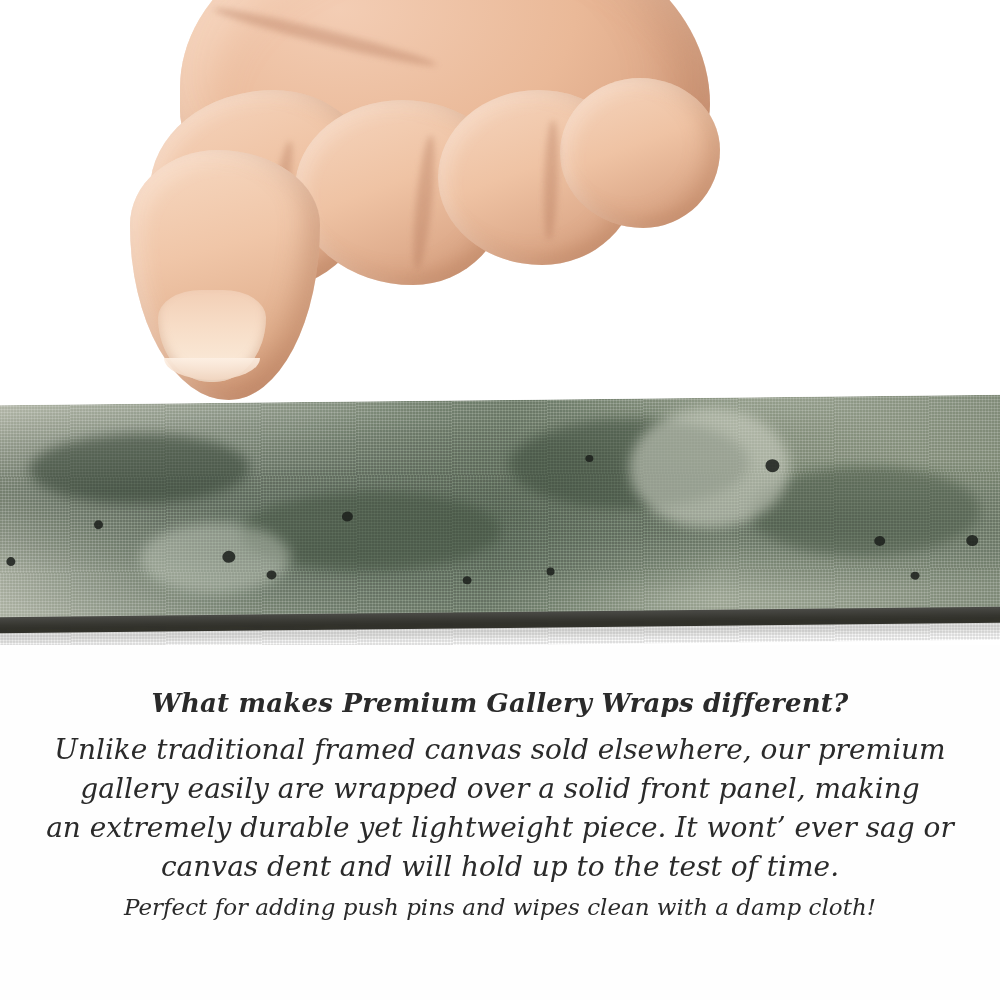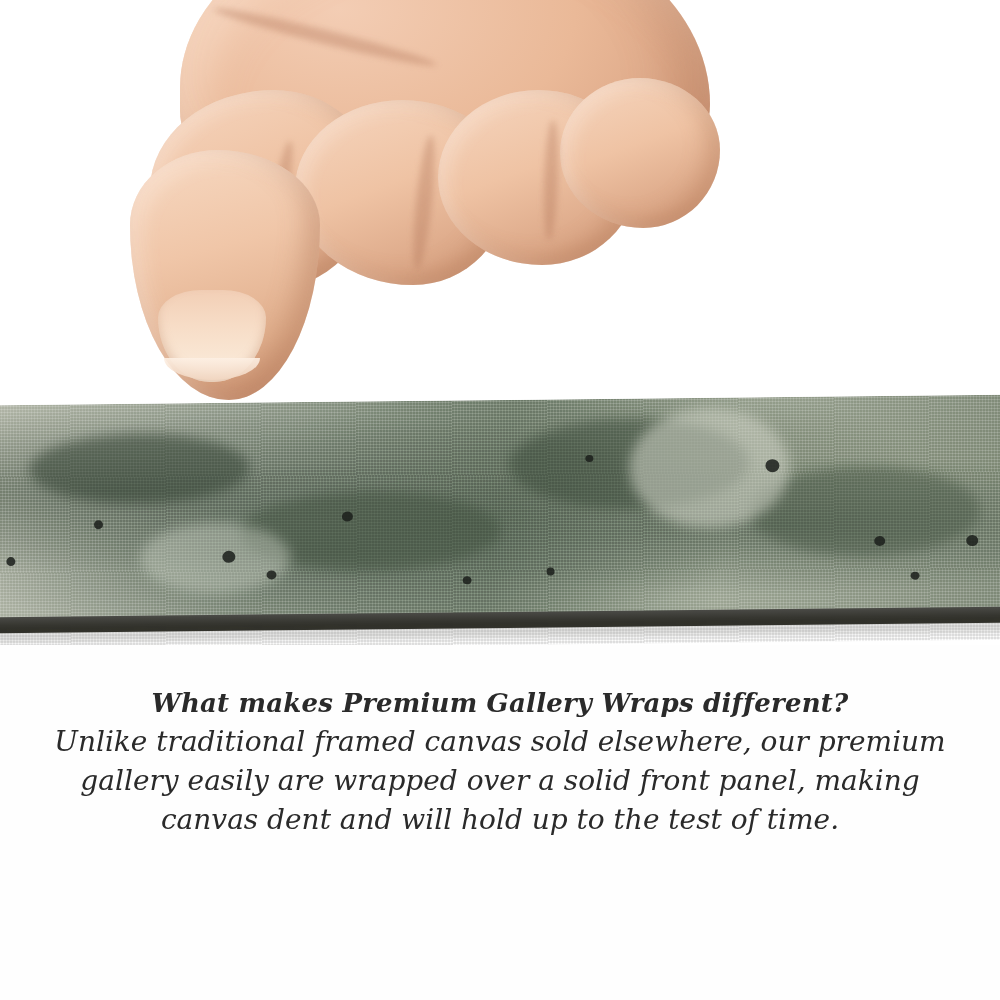--- a/index.html
+++ b/index.html
@@ -177,21 +177,21 @@
     width: 1000px;
     text-align: center;
     color: #2a2a2a;
     font-family: "DejaVu Serif", serif;
     font-style: italic;
   }
   .caption-title {
     font-size: 26px;
     font-weight: 700;
     letter-spacing: 0.2px;
-    margin-bottom: 4px;
+    margin-bottom: 12px;
   }
   .caption-line {
     font-size: 28px;
     line-height: 39px;
     font-weight: 400;
   }
   .caption-final {
     font-size: 23px;
     line-height: 39px;
     margin-top: 2px;
@@ -246,16 +246,18 @@
 
       <div class="canvas-edge"></div>
       <div class="canvas-shadow"></div>
     </div>
   </div>
 
   <div class="caption">
     <div class="caption-title">What makes Premium Gallery Wraps different?</div>
     <div class="caption-line">Unlike traditional framed canvas sold elsewhere, our premium</div>
     <div class="caption-line">gallery easily are wrapped over a solid front panel, making</div>
+    <div class="caption-line">an extremely durable yet lightweight piece. It wont’ ever sag or</div>
     <div class="caption-line">canvas dent and will hold up to the test of time.</div>
+    <div class="caption-final">Perfect for adding push pins and wipes clean with a damp cloth!</div>
   </div>
 
 </div>
 
 </body></html>

